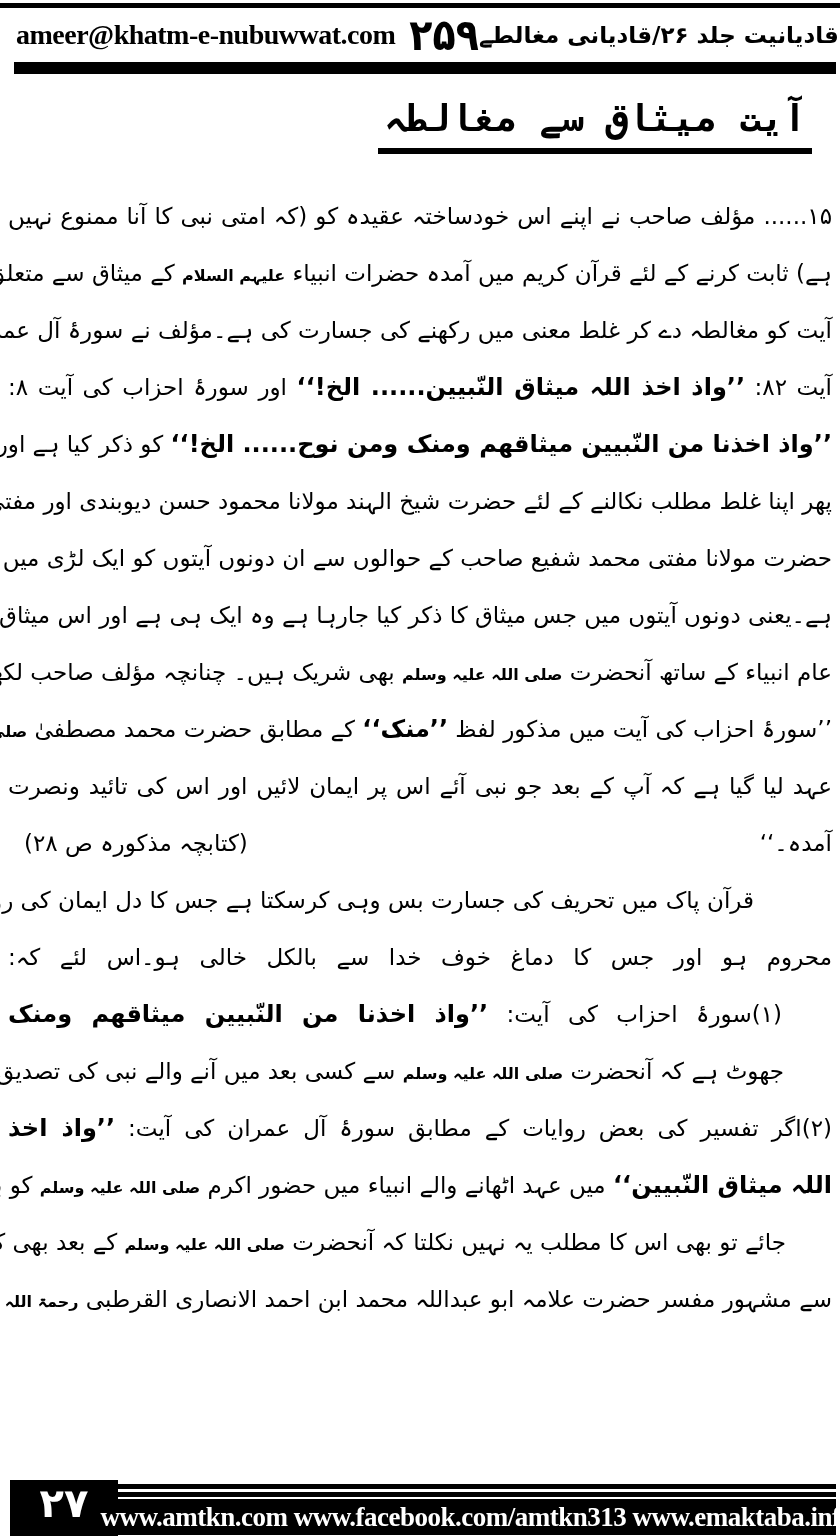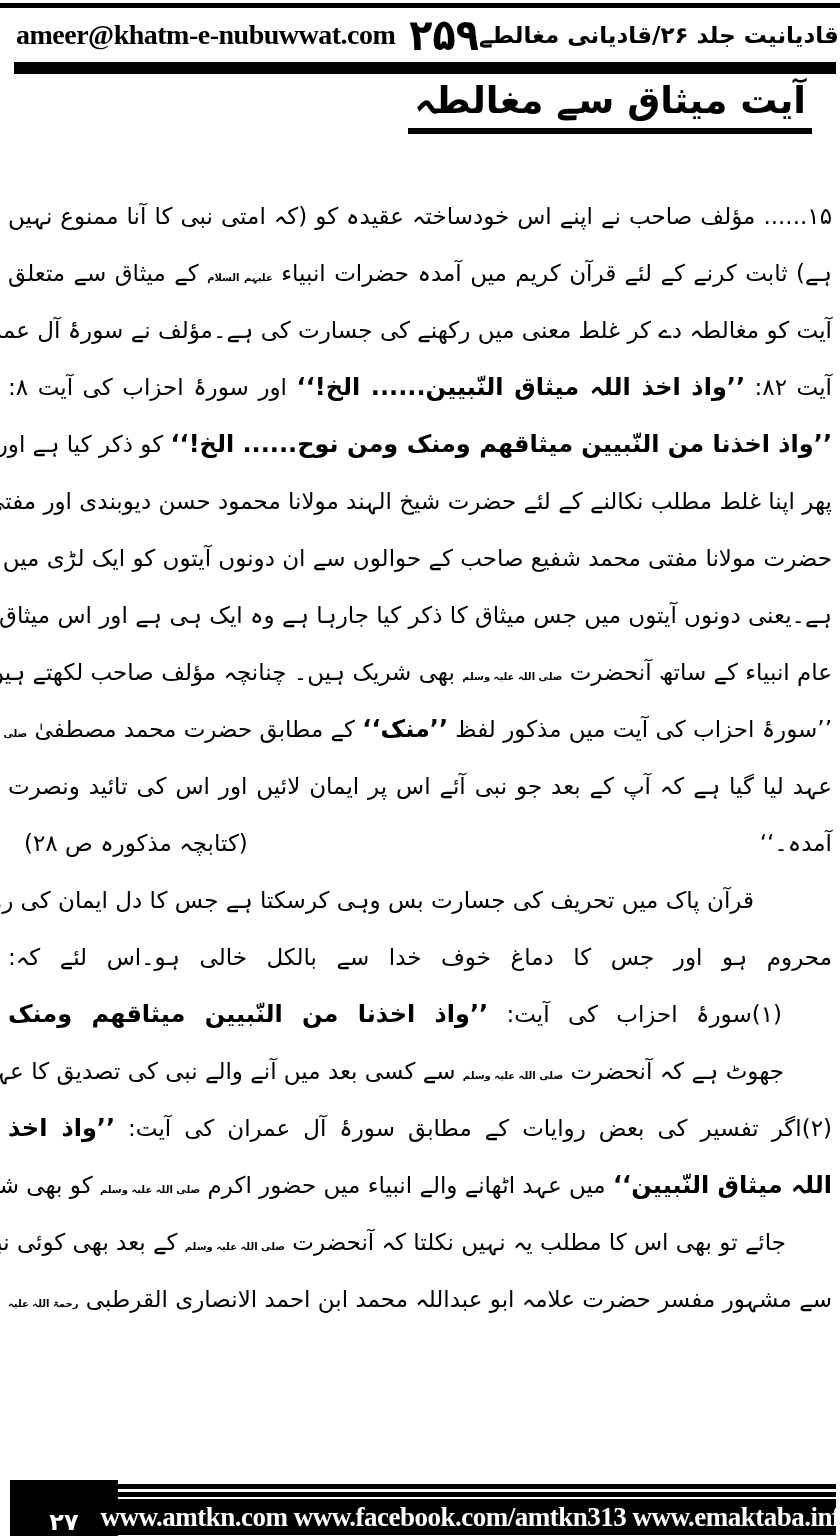--- a/index.html
+++ b/index.html
@@ -14,41 +14,41 @@
   .header { position:absolute; top:12px; left:16px; right:8px; height:46px;
     display:flex; align-items:center; }
   .email { font-family:"Liberation Serif", serif; font-weight:bold; font-size:28px;
     letter-spacing:-0.5px; white-space:nowrap; }
   .page-num { font-weight:bold; font-size:38px; margin-left:14px; white-space:nowrap;
     transform:scaleY(1.15); }
   .book-title { flex:1; text-align:left; direction:rtl; font-weight:bold; font-size:23px;
     white-space:nowrap; }
   .header-rule { position:absolute; top:62px; left:14px; width:822px; height:12px; background:#000; }
 
-  .heading { position:absolute; top:79px; right:28px; direction:rtl;
+  .heading { position:absolute; top:97px; right:28px; direction:rtl;
     font-size:37px; font-weight:bold; border-bottom:6px solid #000;
-    padding:0 6px 6px 6px; }
+    padding:0 6px 6px 6px;font-family:Liberation Mono, monospace; }
 
   .body-text { position:absolute; top:188px; left:8px; right:8px; direction:rtl; }
   .line { height:57px; line-height:57px; font-size:23px;
     text-align:justify; text-align-last:justify; overflow:visible; white-space:nowrap; }
   .seg-u { font-weight:normal; }
   .seg-a { font-weight:bold; font-size:24px; }
-  .seg-s { font-size:10px; font-weight:bold; }
+  .seg-s { font-size:16px; font-weight:bold; }
   
   .line:nth-child(12) { display:flex; justify-content:space-between; padding-left:16px; }
   .line:nth-child(13) { padding-right:78px; padding-left:45px; }
   .line:nth-child(15) { padding-right:50px; }
   .line:nth-child(16) { padding-right:48px; padding-left:100px; }
   .line:nth-child(19) { padding-right:46px; padding-left:30px; }
 
   .footer { position:absolute; left:0; bottom:0; width:840px; height:62px; }
   .part-box { position:absolute; left:10px; top:2px; width:108px; height:56px;
-    background:#000; color:#fff; display:flex; align-items:flex-end; justify-content:center;
-    font-size:24px; font-weight:bold; }
+    background:#000; color:#fff; display:flex; align-items:flex-start; justify-content:center;
+    font-size:40px; font-weight:bold; }
   .stripe-1 { position:absolute; left:118px; top:6px; width:718px; height:5px; background:#000; }
   .stripe-2 { position:absolute; left:118px; top:14px; width:718px; height:5px; background:#000; }
   .links-bar { position:absolute; left:118px; top:21px; width:718px; height:36px; background:#000;
     display:flex; align-items:center; justify-content:center; }
   .links-text { color:#fff; font-family:"Liberation Serif", serif; font-weight:bold;
     font-size:27px; white-space:nowrap; letter-spacing:-0.5px; }
 </style>
 </head>
 <body>
 

